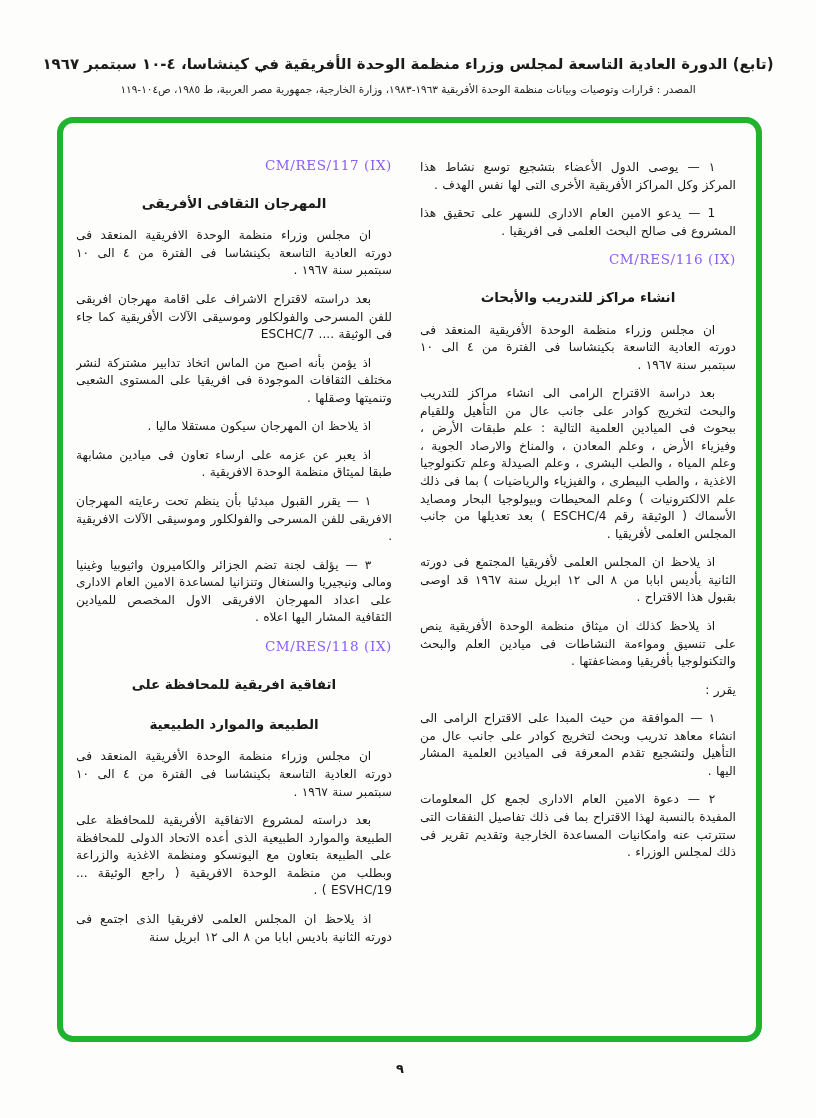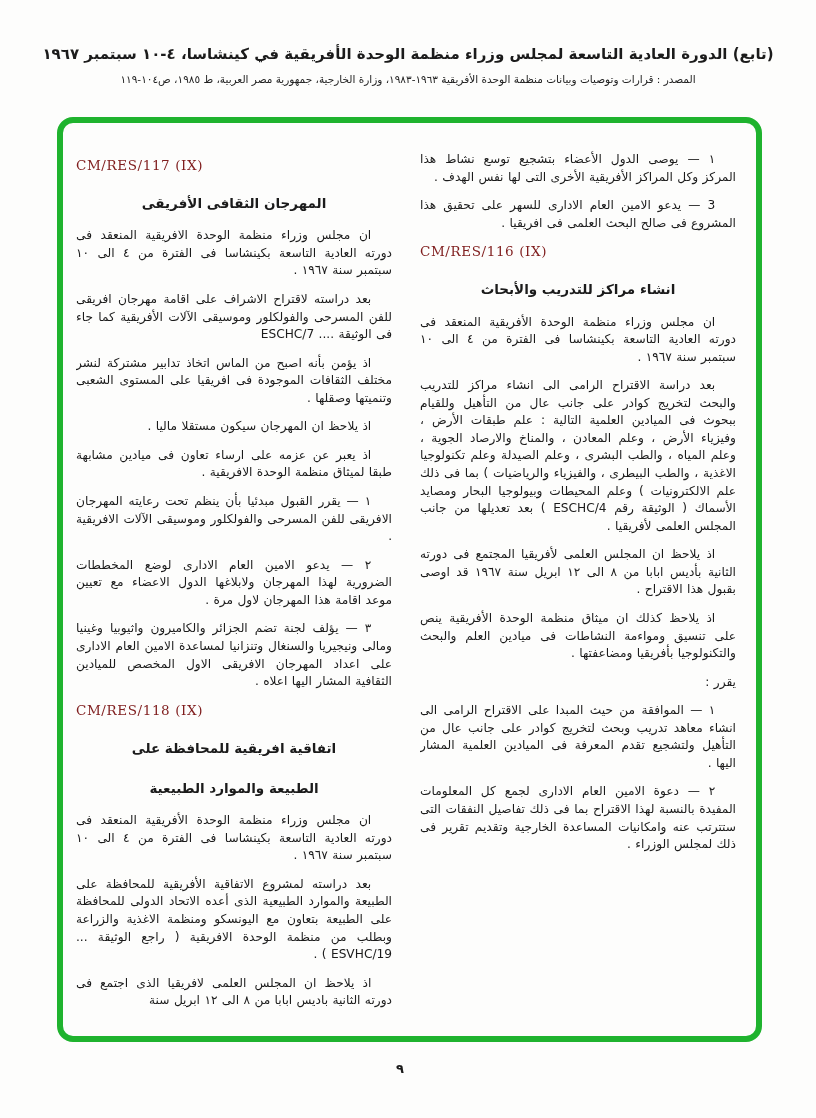--- a/index.html
+++ b/index.html
@@ -8,21 +8,21 @@
     background:#ffffff;
     font-family:"DejaVu Sans", sans-serif;
     color:#1b1b1b;
     position:relative;
     overflow:hidden;
   }
   .page{position:absolute;inset:0;background:#fdfdfc;}
 
   
   .header{
-    position:absolute;top:44px;left:40px;right:40px;
+    position:absolute;top:54px;left:40px;right:40px;
     text-align:center;direction:rtl;
   }
   .header-title{
     font-size:15px;font-weight:bold;letter-spacing:.2px;
     line-height:1.35;
   }
   .header-source{
     font-size:10.5px;font-weight:normal;margin-top:9px;
     color:#222;
   }
@@ -39,37 +39,37 @@
   }
   .cols{
     display:flex;direction:rtl;gap:28px;height:100%;
   }
   .col{
     width:316px;flex:0 0 316px;overflow:hidden;direction:rtl;
   }
 
   
   .code{
-    direction:ltr;text-align:left;
+    direction:ltr;text-align:right;
     font-family:"DejaVu Serif","Liberation Serif",serif;
     font-size:13.5px;letter-spacing:.6px;
     margin:6px 0 14px 0;
-    color:#7f1d1d;
+    color:#8b5cf6;
   }
   .h-ar{
     text-align:center;font-weight:bold;font-size:13.5px;
     margin:20px 0 14px 0;line-height:1.5;
   }
   .h-ar.tight{margin-bottom:2px;}
   .p-ar{
     direction:rtl;text-align:justify;
     font-size:12.2px;line-height:1.44;
     text-indent:1.7em;
     word-spacing:.5px;
-    margin:0 0 11px 0;
+    margin:8px 0 11px 0;
   }
   .p-ar.noindent{text-indent:0;}
 
   
   .page-number{
     position:absolute;bottom:42px;left:0;right:16px;
     text-align:center;font-size:13px;font-weight:bold;
   }
 </style>
 </head>
@@ -80,42 +80,41 @@
   <div class="header">
     <div class="header-title">(تابع) الدورة العادية التاسعة لمجلس وزراء منظمة الوحدة الأفريقية في كينشاسا، ٤-١٠ سبتمبر ١٩٦٧</div>
     <div class="header-source">المصدر : قرارات وتوصيات وبيانات منظمة الوحدة الأفريقية ١٩٦٣-١٩٨٣، وزارة الخارجية، جمهورية مصر العربية، ط ١٩٨٥، ص١٠٤-١١٩</div>
   </div>
 
   <div class="frame" style="border-color: rgb(31, 179, 46);">
     <div class="cols">
 
       <div class="col">
         <div class="p-ar">١ — يوصى الدول الأعضاء بتشجيع توسع نشاط هذا المركز وكل المراكز الأفريقية الأخرى التى لها نفس الهدف .</div>
-        <div class="p-ar">3 — يدعو الامين العام الادارى للسهر على تحقيق هذا المشروع فى صالح البحث العلمى فى افريقيا .</div>
+        <div class="p-ar">1 — يدعو الامين العام الادارى للسهر على تحقيق هذا المشروع فى صالح البحث العلمى فى افريقيا .</div>
         <div class="code">CM/RES/116 (IX)</div>
         <div class="h-ar">انشاء مراكز للتدريب والأبحاث</div>
         <div class="p-ar">ان مجلس وزراء منظمة الوحدة الأفريقية المنعقد فى دورته العادية التاسعة بكينشاسا فى الفترة من ٤ الى ١٠ سبتمبر سنة ١٩٦٧ .</div>
         <div class="p-ar">بعد دراسة الاقتراح الرامى الى انشاء مراكز للتدريب والبحث لتخريج كوادر على جانب عال من التأهيل وللقيام ببحوث فى الميادين العلمية التالية : علم طبقات الأرض ، وفيزياء الأرض ، وعلم المعادن ، والمناخ والارصاد الجوية ، وعلم المياه ، والطب البشرى ، وعلم الصيدلة وعلم تكنولوجيا الاغذية ، والطب البيطرى ، والفيزياء والرياضيات ) بما فى ذلك علم الالكترونيات ) وعلم المحيطات وبيولوجيا البحار ومصايد الأسماك ( الوثيقة رقم ESCHC/4 ) بعد تعديلها من جانب المجلس العلمى لأفريقيا .</div>
         <div class="p-ar">اذ يلاحظ ان المجلس العلمى لأفريقيا المجتمع فى دورته الثانية بأديس ابابا من ٨ الى ١٢ ابريل سنة ١٩٦٧ قد اوصى بقبول هذا الاقتراح .</div>
         <div class="p-ar">اذ يلاحظ كذلك ان ميثاق منظمة الوحدة الأفريقية ينص على تنسيق ومواءمة النشاطات فى ميادين العلم والبحث والتكنولوجيا بأفريقيا ومضاعفتها .</div>
         <div class="p-ar noindent">يقرر :</div>
         <div class="p-ar">١ — الموافقة من حيث المبدا على الاقتراح الرامى الى انشاء معاهد تدريب وبحث لتخريج كوادر على جانب عال من التأهيل ولتشجيع تقدم المعرفة فى الميادين العلمية المشار اليها .</div>
         <div class="p-ar">٢ — دعوة الامين العام الادارى لجمع كل المعلومات المفيدة بالنسبة لهذا الاقتراح بما فى ذلك تفاصيل النفقات التى ستترتب عنه وامكانيات المساعدة الخارجية وتقديم تقرير فى ذلك لمجلس الوزراء .</div>
       </div>
 
       <div class="col">
         <div class="code">CM/RES/117 (IX)</div>
         <div class="h-ar">المهرجان الثقافى الأفريقى</div>
         <div class="p-ar">ان مجلس وزراء منظمة الوحدة الافريقية المنعقد فى دورته العادية التاسعة بكينشاسا فى الفترة من ٤ الى ١٠ سبتمبر سنة ١٩٦٧ .</div>
         <div class="p-ar">بعد دراسته لاقتراح الاشراف على اقامة مهرجان افريقى للفن المسرحى والفولكلور وموسيقى الآلات الأفريقية كما جاء فى الوثيقة .... ESCHC/7</div>
         <div class="p-ar">اذ يؤمن بأنه اصبح من الماس اتخاذ تدابير مشتركة لنشر مختلف الثقافات الموجودة فى افريقيا على المستوى الشعبى وتنميتها وصقلها .</div>
         <div class="p-ar">اذ يلاحظ ان المهرجان سيكون مستقلا ماليا .</div>
         <div class="p-ar">اذ يعبر عن عزمه على ارساء تعاون فى ميادين مشابهة طبقا لميثاق منظمة الوحدة الافريقية .</div>
         <div class="p-ar">١ — يقرر القبول مبدئيا بأن ينظم تحت رعايته المهرجان الافريقى للفن المسرحى والفولكلور وموسيقى الآلات الافريقية .</div>
-        <div class="p-ar">٢ — يدعو الامين العام الادارى لوضع المخططات الضرورية لهذا المهرجان ولابلاغها الدول الاعضاء مع تعيين موعد اقامة هذا المهرجان لاول مرة .</div>
         <div class="p-ar">٣ — يؤلف لجنة تضم الجزائر والكاميرون واثيوبيا وغينيا ومالى ونيجيريا والسنغال وتنزانيا لمساعدة الامين العام الادارى على اعداد المهرجان الافريقى الاول المخصص للميادين الثقافية المشار اليها اعلاه .</div>
         <div class="code">CM/RES/118 (IX)</div>
         <div class="h-ar tight">اتفاقية افريقية للمحافظة على</div>
         <div class="h-ar">الطبيعة والموارد الطبيعية</div>
         <div class="p-ar">ان مجلس وزراء منظمة الوحدة الأفريقية المنعقد فى دورته العادية التاسعة بكينشاسا فى الفترة من ٤ الى ١٠ سبتمبر سنة ١٩٦٧ .</div>
         <div class="p-ar">بعد دراسته لمشروع الاتفاقية الأفريقية للمحافظة على الطبيعة والموارد الطبيعية الذى أعده الاتحاد الدولى للمحافظة على الطبيعة بتعاون مع اليونسكو ومنظمة الاغذية والزراعة وبطلب من منظمة الوحدة الافريقية ( راجع الوثيقة ... ESVHC/19 ) .</div>
         <div class="p-ar">اذ يلاحظ ان المجلس العلمى لافريقيا الذى اجتمع فى دورته الثانية باديس ابابا من ٨ الى ١٢ ابريل سنة</div>
       </div>
 
     </div>

